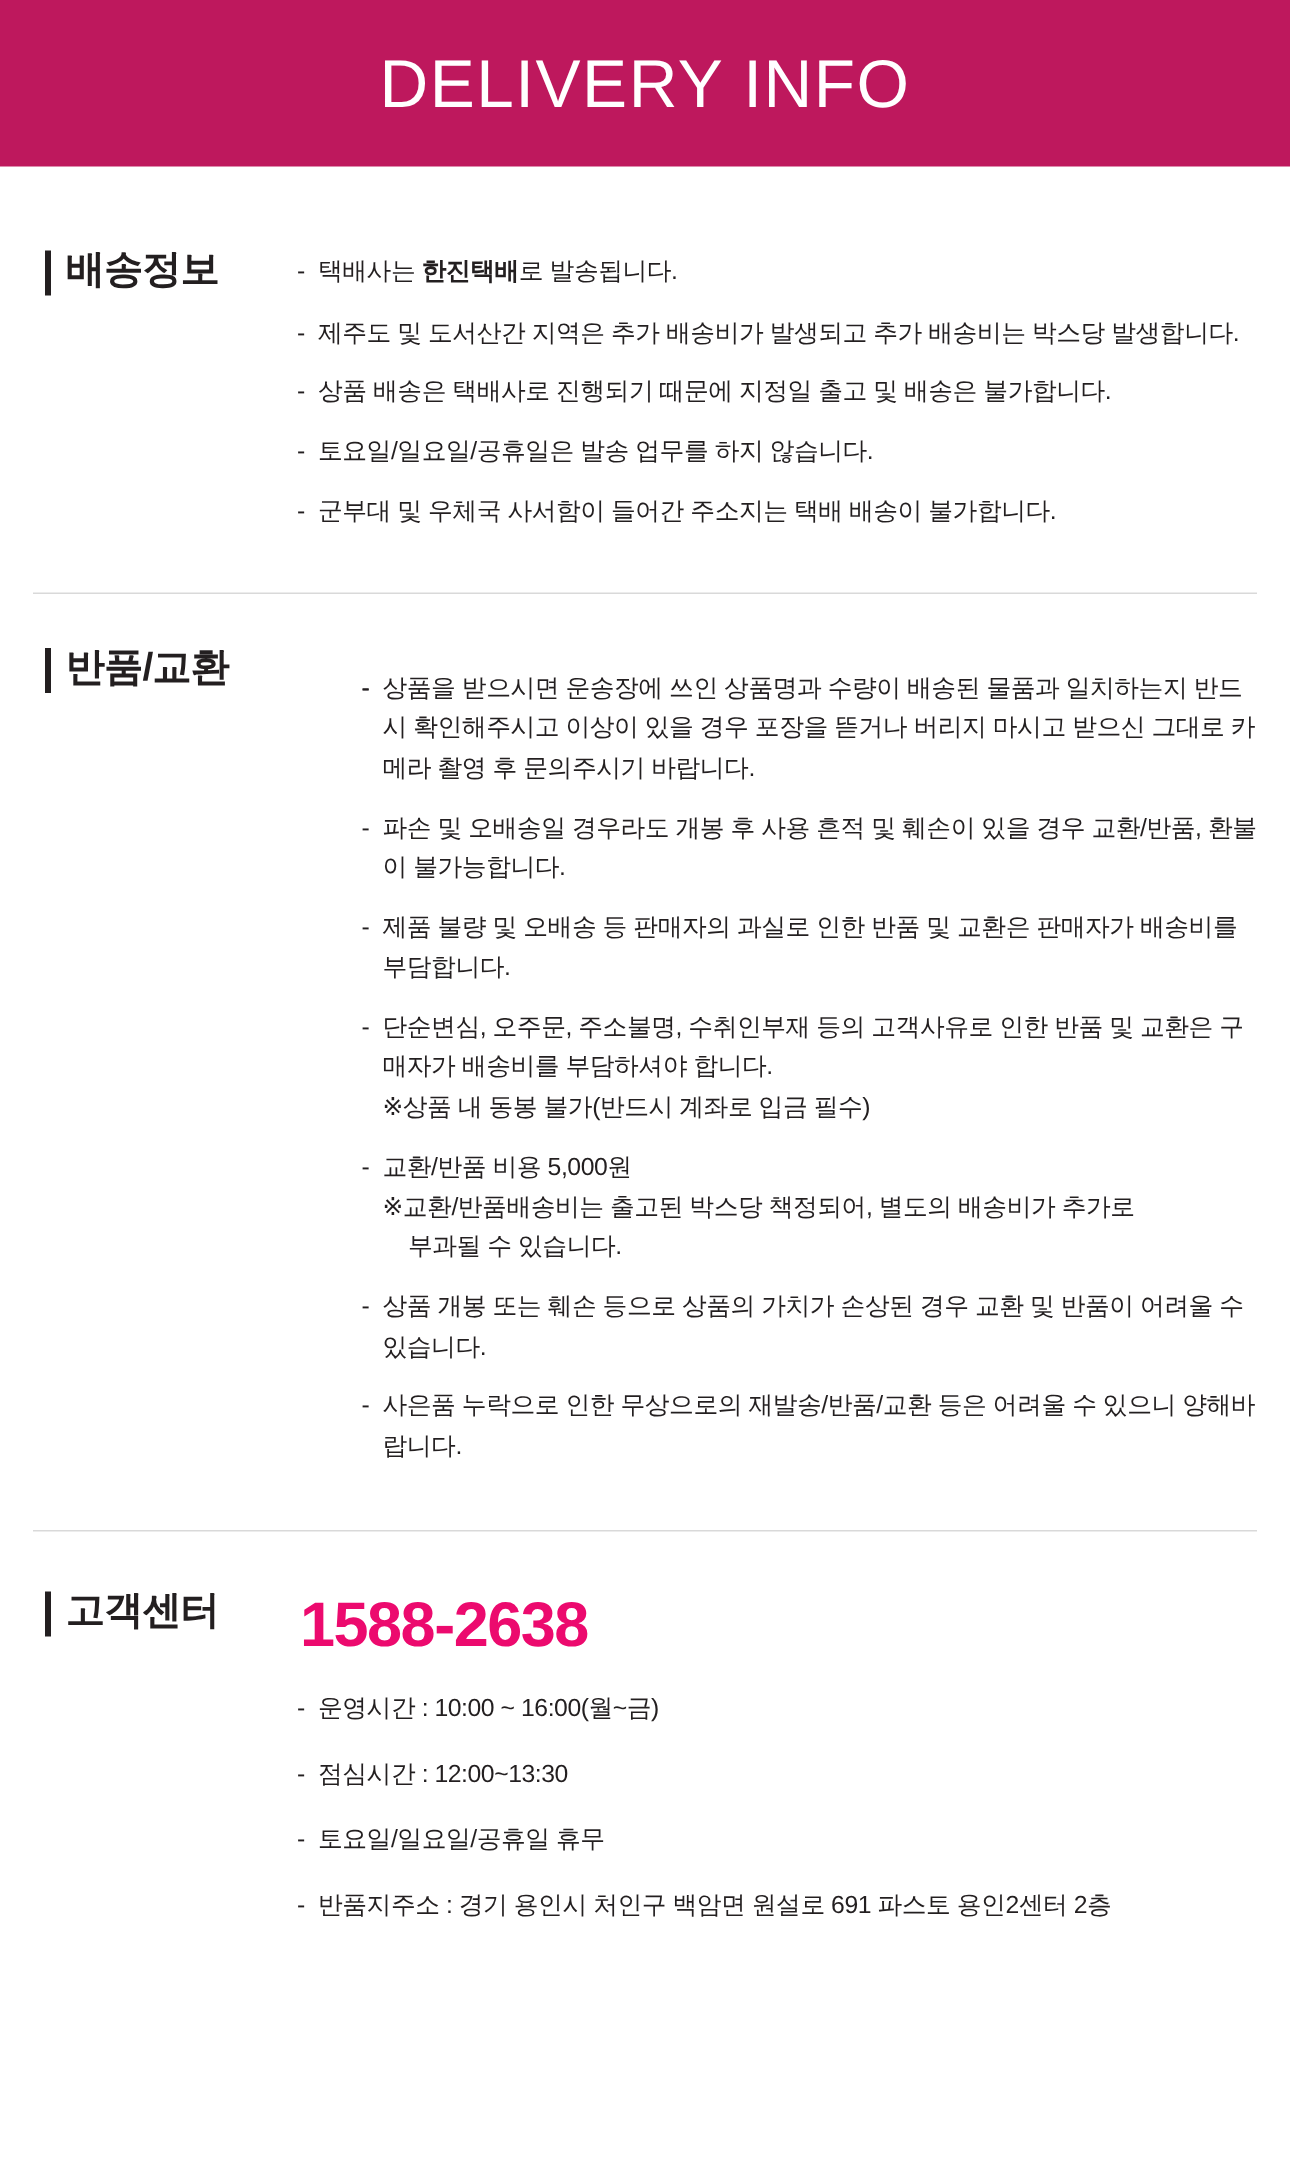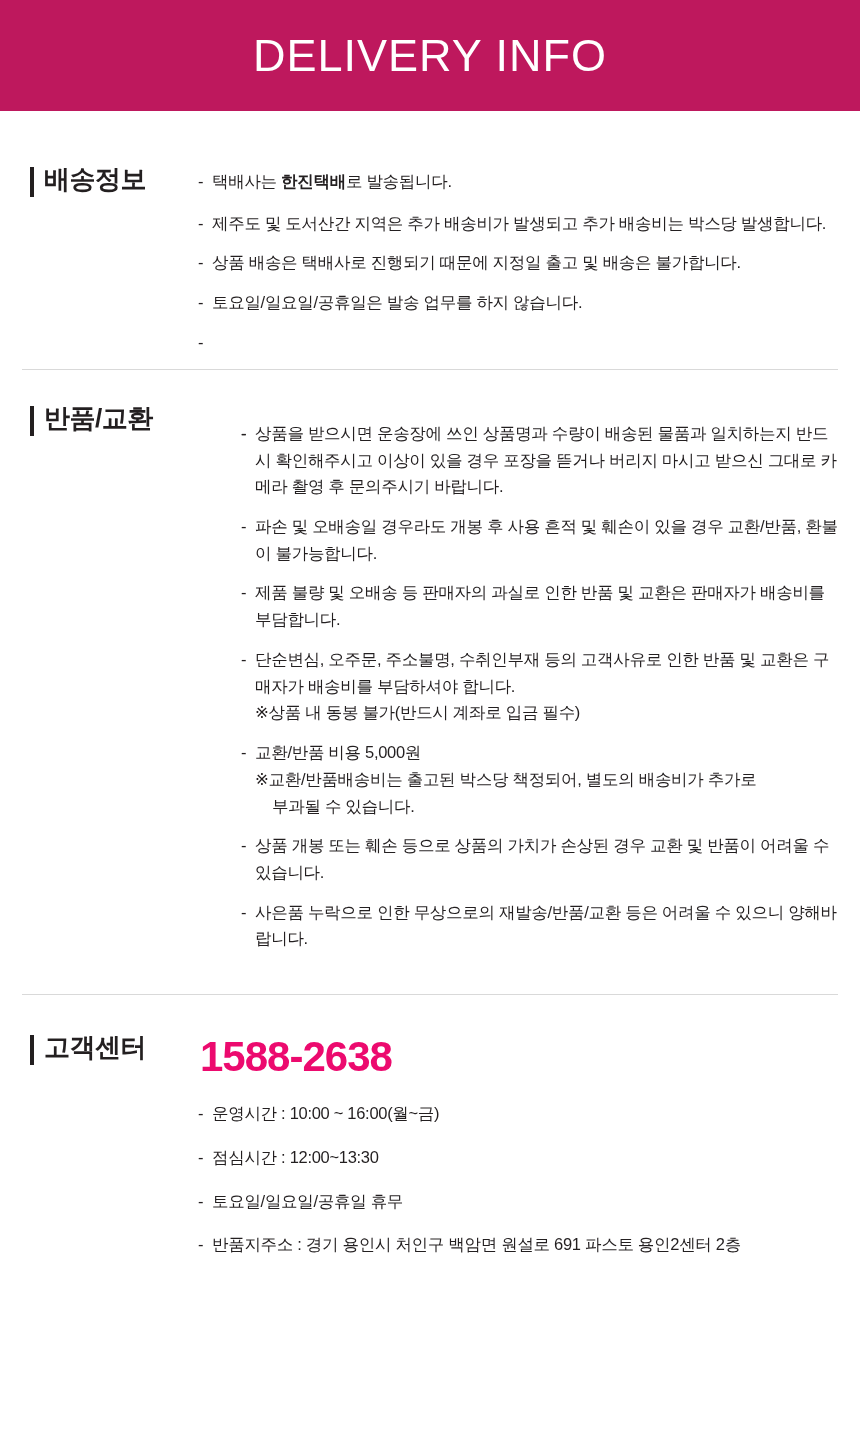--- a/index.html
+++ b/index.html
@@ -160,21 +160,21 @@
         <li>
           <span class="dash">-</span><span>제주도 및 도서산간 지역은 추가 배송비가 발생되고 추가 배송비는 박스당 발생합니다.</span>
         </li>
         <li>
           <span class="dash">-</span><span>상품 배송은 택배사로 진행되기 때문에 지정일 출고 및 배송은 불가합니다.</span>
         </li>
         <li>
           <span class="dash">-</span><span>토요일/일요일/공휴일은 발송 업무를 하지 않습니다.</span>
         </li>
         <li>
-          <span class="dash">-</span>
+          <span class="dash">-</span><span>군부대 및 우체국 사서함이 들어간 주소지는 택배 배송이 불가합니다.</span>
         </li>
       </ul>
     </div>
   </div>
 
   <div class="divider"></div>
 
   <div class="section sec-return">
     <div class="sec-head">
       <span class="sec-bar"></span>

